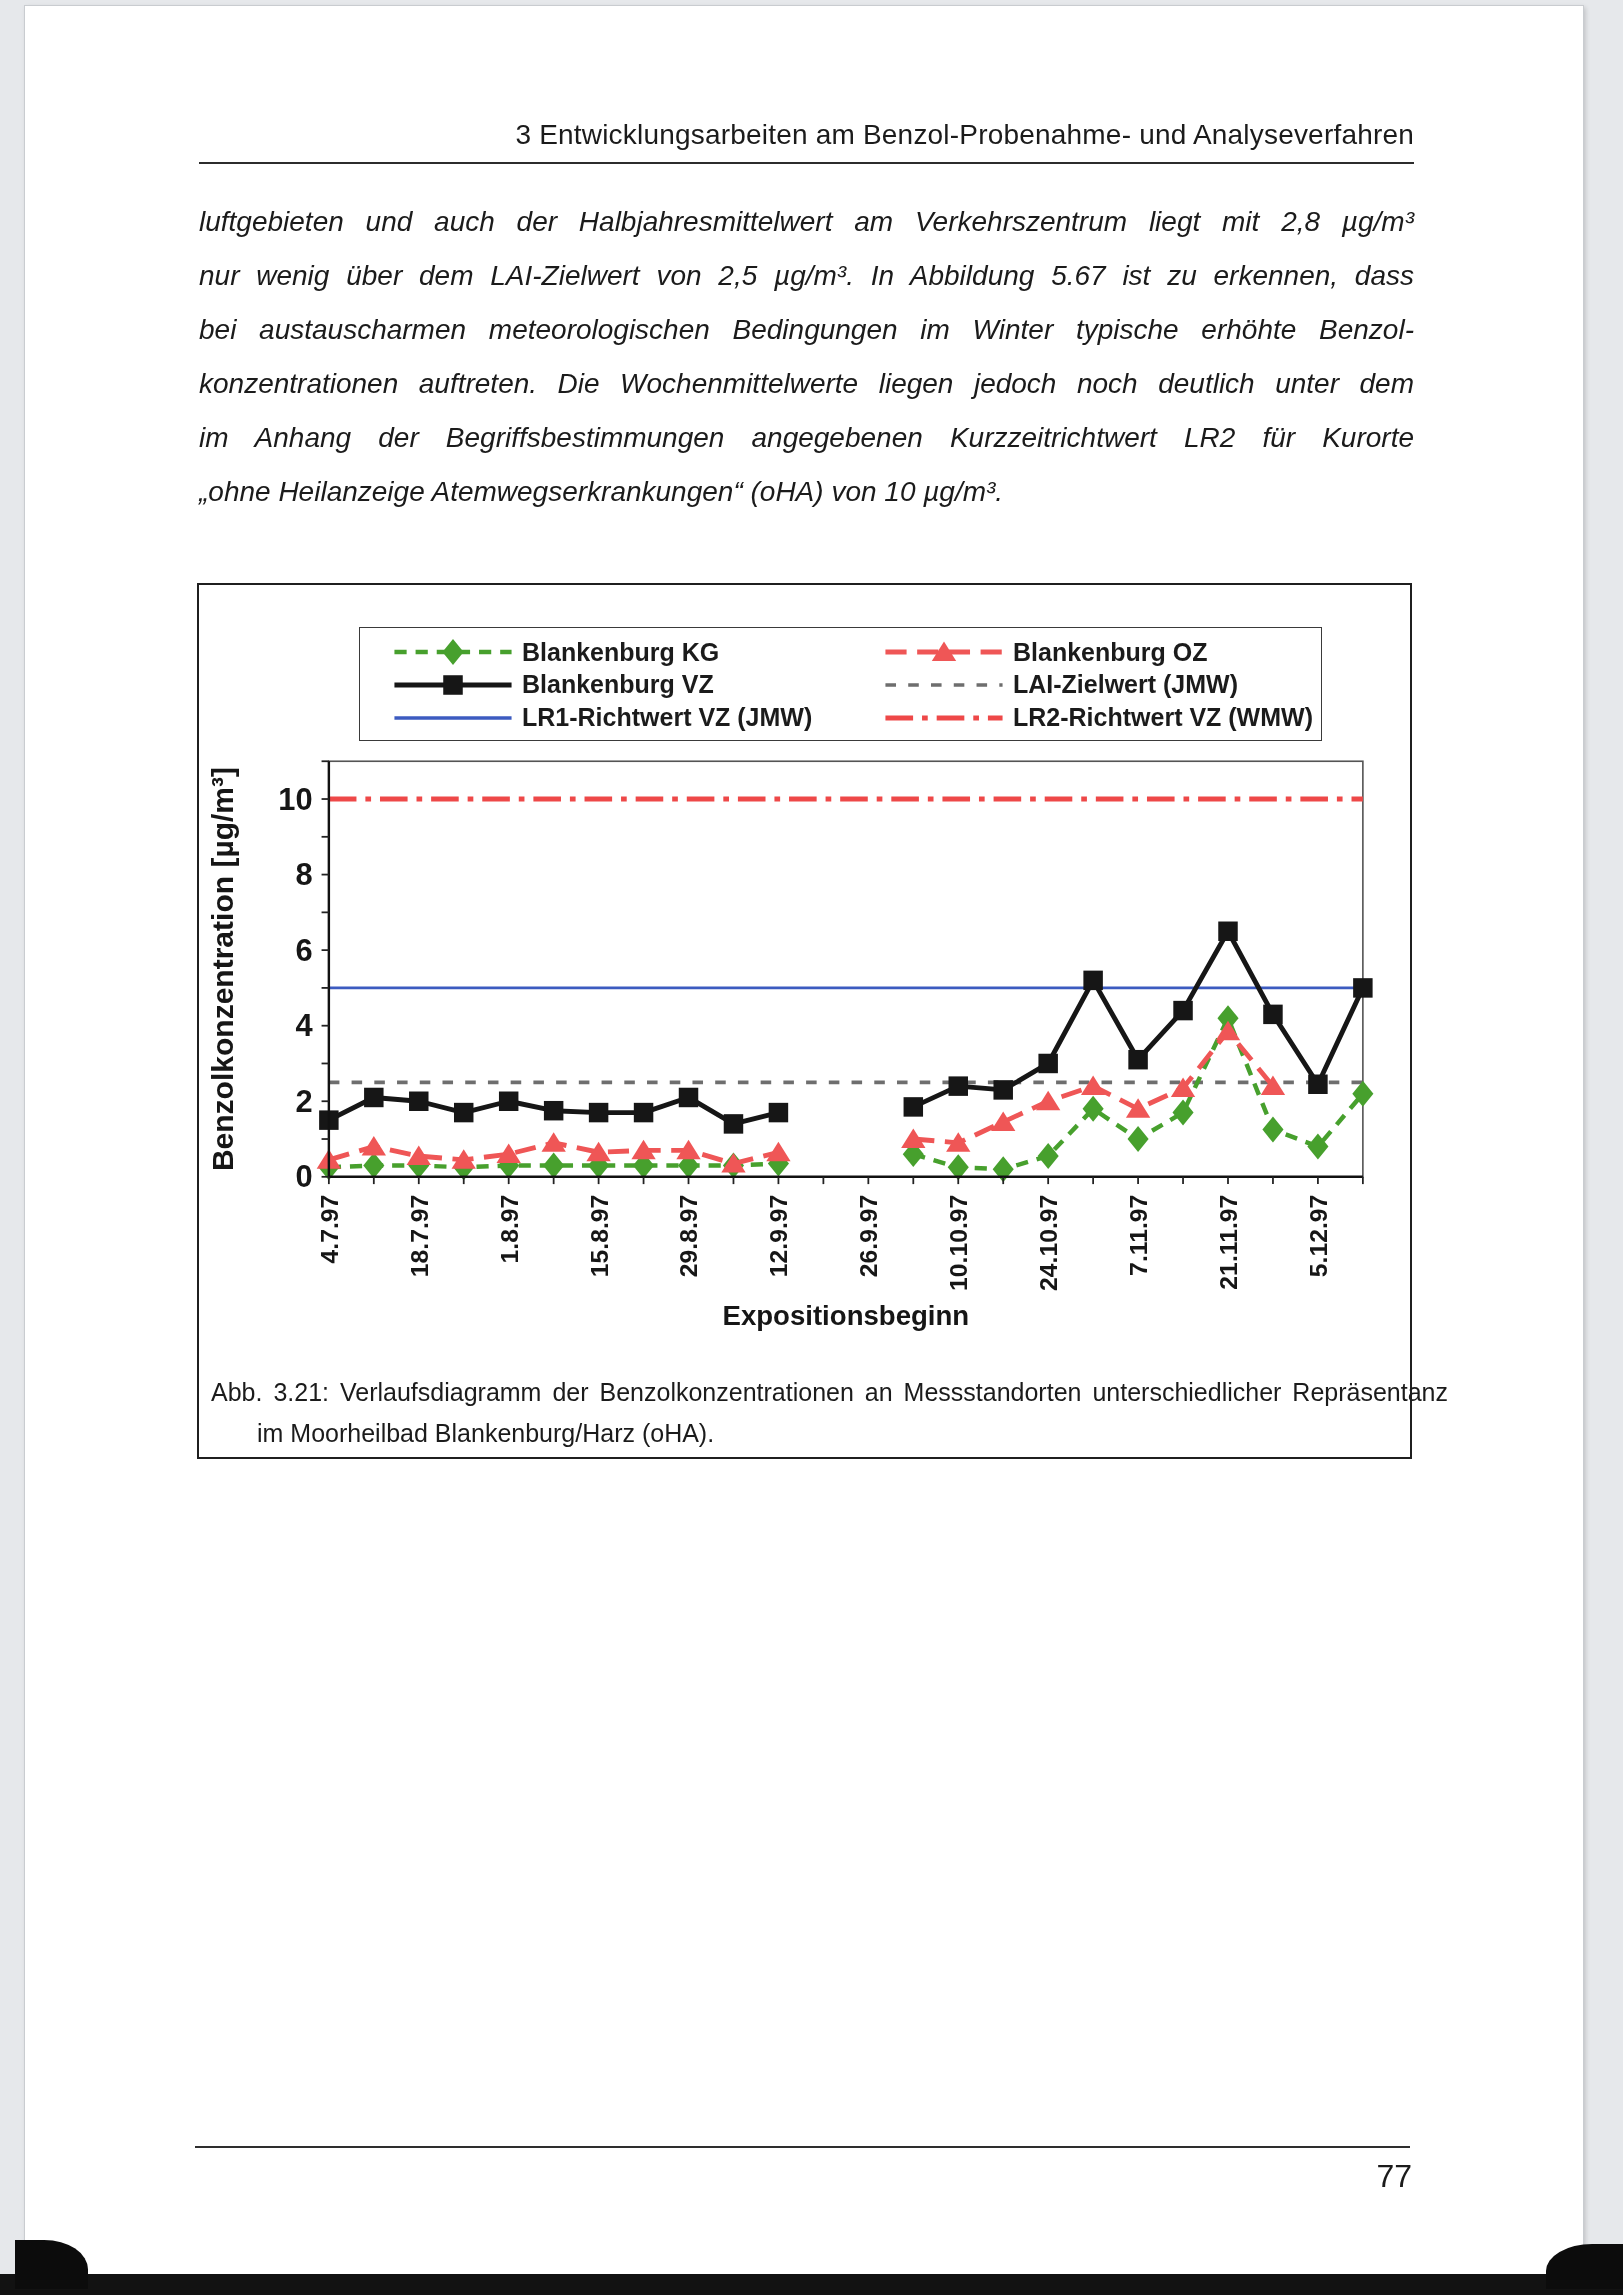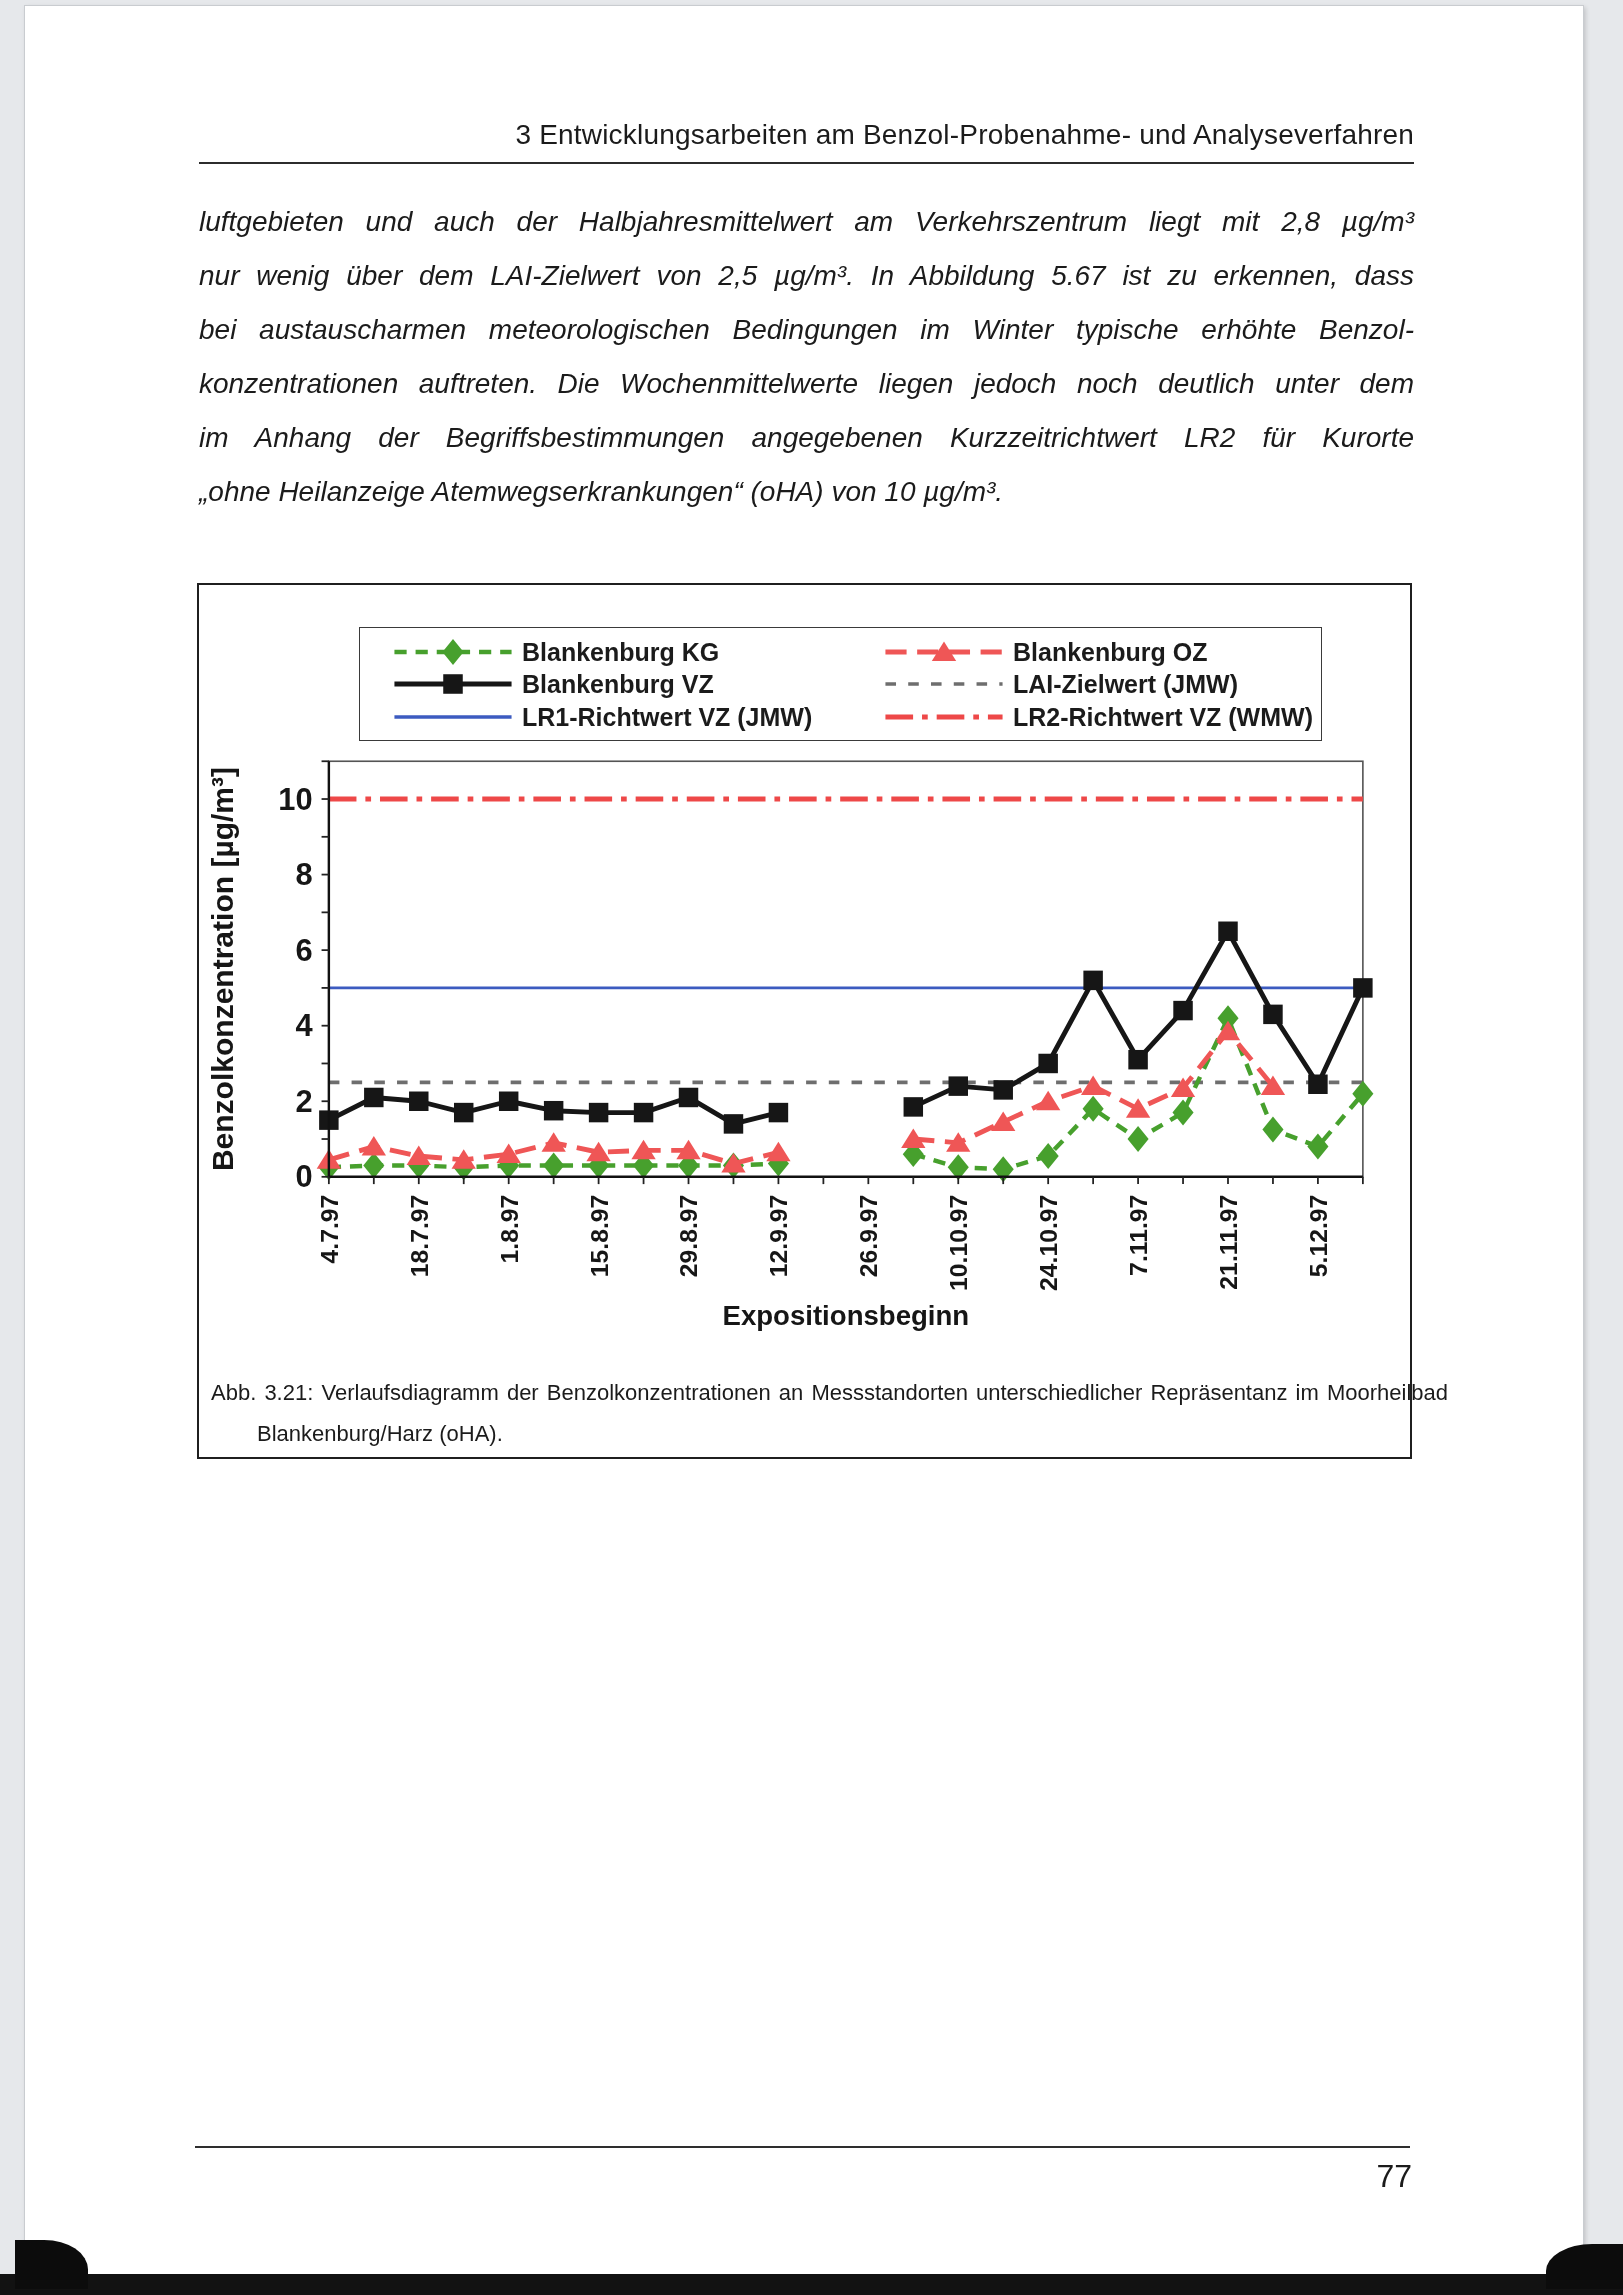--- a/index.html
+++ b/index.html
@@ -19,25 +19,25 @@
   .paragraph{position:absolute;left:199px;top:195px;width:1215px;font-size:28px;line-height:54px;}
   .para-line{text-align:justify;text-align-last:justify;white-space:normal;font-style:italic;}
   .para-line.last{text-align-last:left;}
 
   .figure{position:absolute;left:197px;top:583px;width:1215px;height:876px;
           border:2.4px solid #1f1f1f;box-sizing:border-box;background:#fff;}
   .chart-mount{position:absolute;left:0;top:0;width:1215px;height:876px;}
   .legend{position:absolute;left:160px;top:42px;width:963px;height:114px;border:1.6px solid #3a3a3a;
           box-sizing:border-box;background:#fff;display:grid;grid-template-columns:491px auto;
           padding:9.7px 0 8px 32px;align-content:space-between;}
-  .legend-item{display:flex;height:29px;}
+  .legend-item{display:flex;align-items:center;height:29px;}
   .legend-item svg{flex:0 0 122px;height:28px;}
   .legend-label{font-size:25px;font-weight:bold;margin-left:8px;white-space:nowrap;}
 
-  .caption{position:absolute;left:12px;top:787px;width:1191px;font-size:22px;line-height:41px;
+  .caption{position:absolute;left:12px;top:787px;width:1191px;font-size:25px;line-height:41px;
            text-align:justify;padding-left:46px;text-indent:-46px;box-sizing:content-box;}
 
   .footer-rule{position:absolute;left:195px;top:2146px;width:1215px;height:2.4px;background:#2e2e2e;}
   .page-number{position:absolute;left:1331px;top:2158px;width:81px;text-align:right;font-size:32px;}
 
   svg text{font-family:"Liberation Sans",sans-serif;}
 </style>
 </head>
 <body>
 

